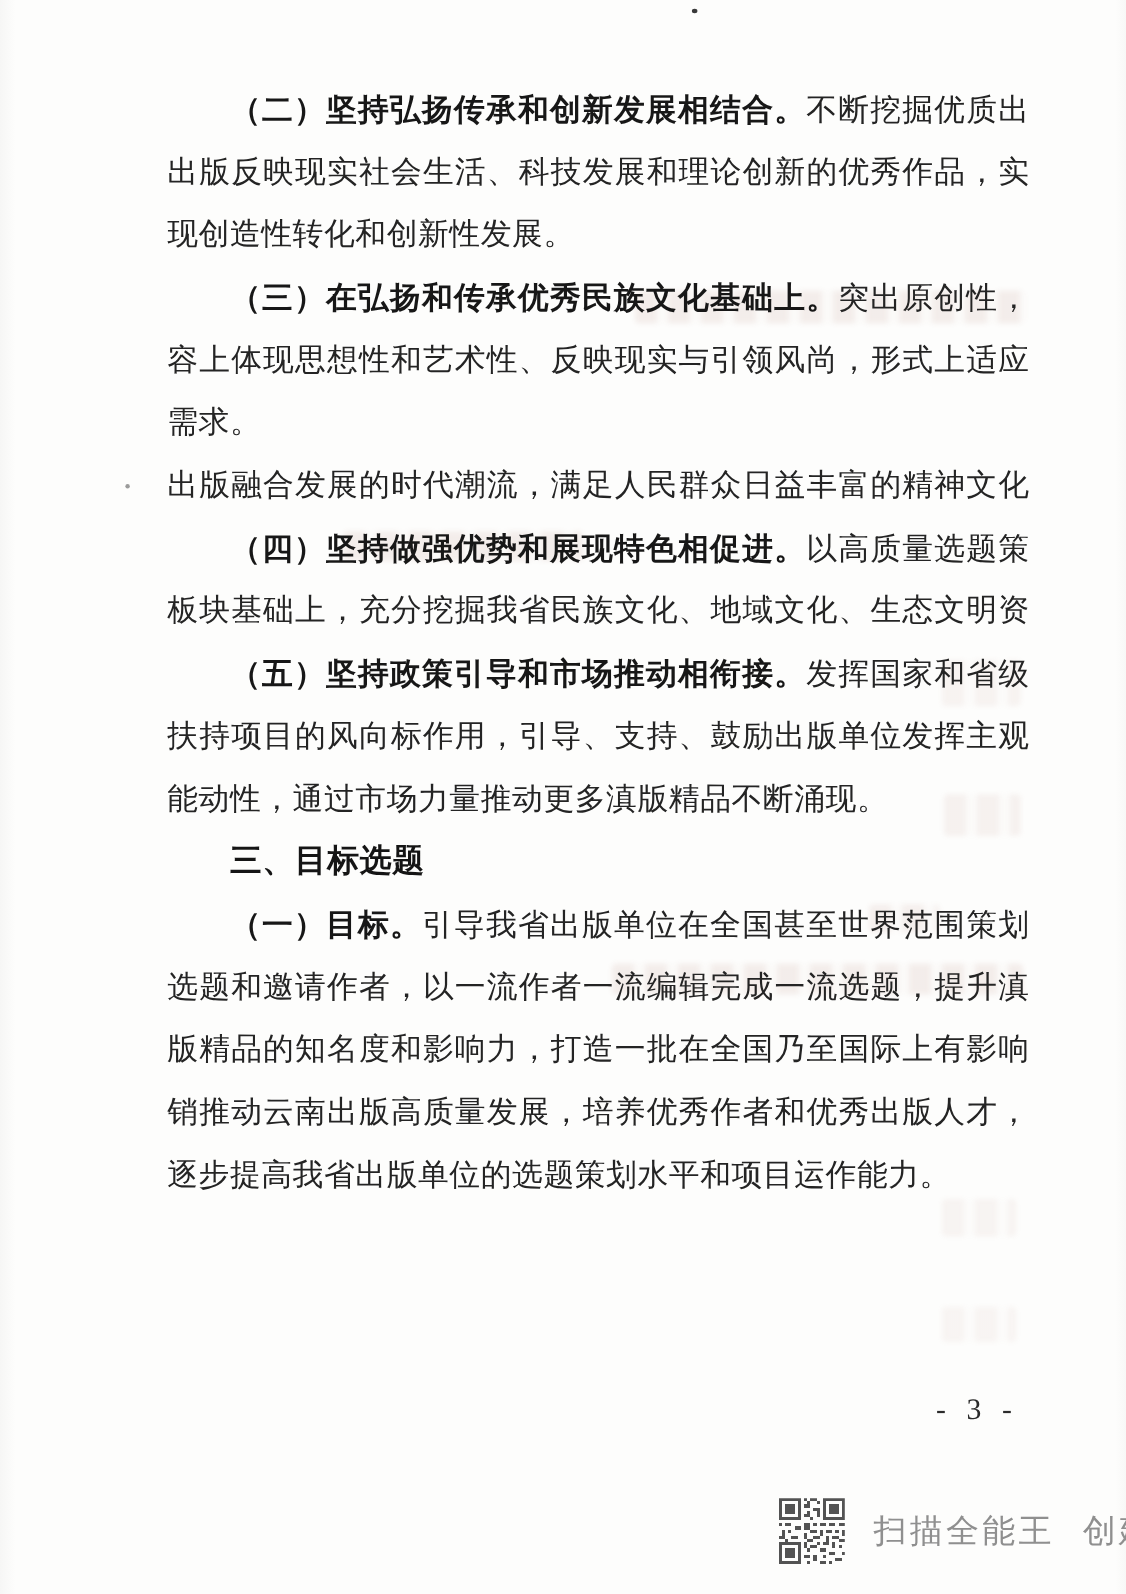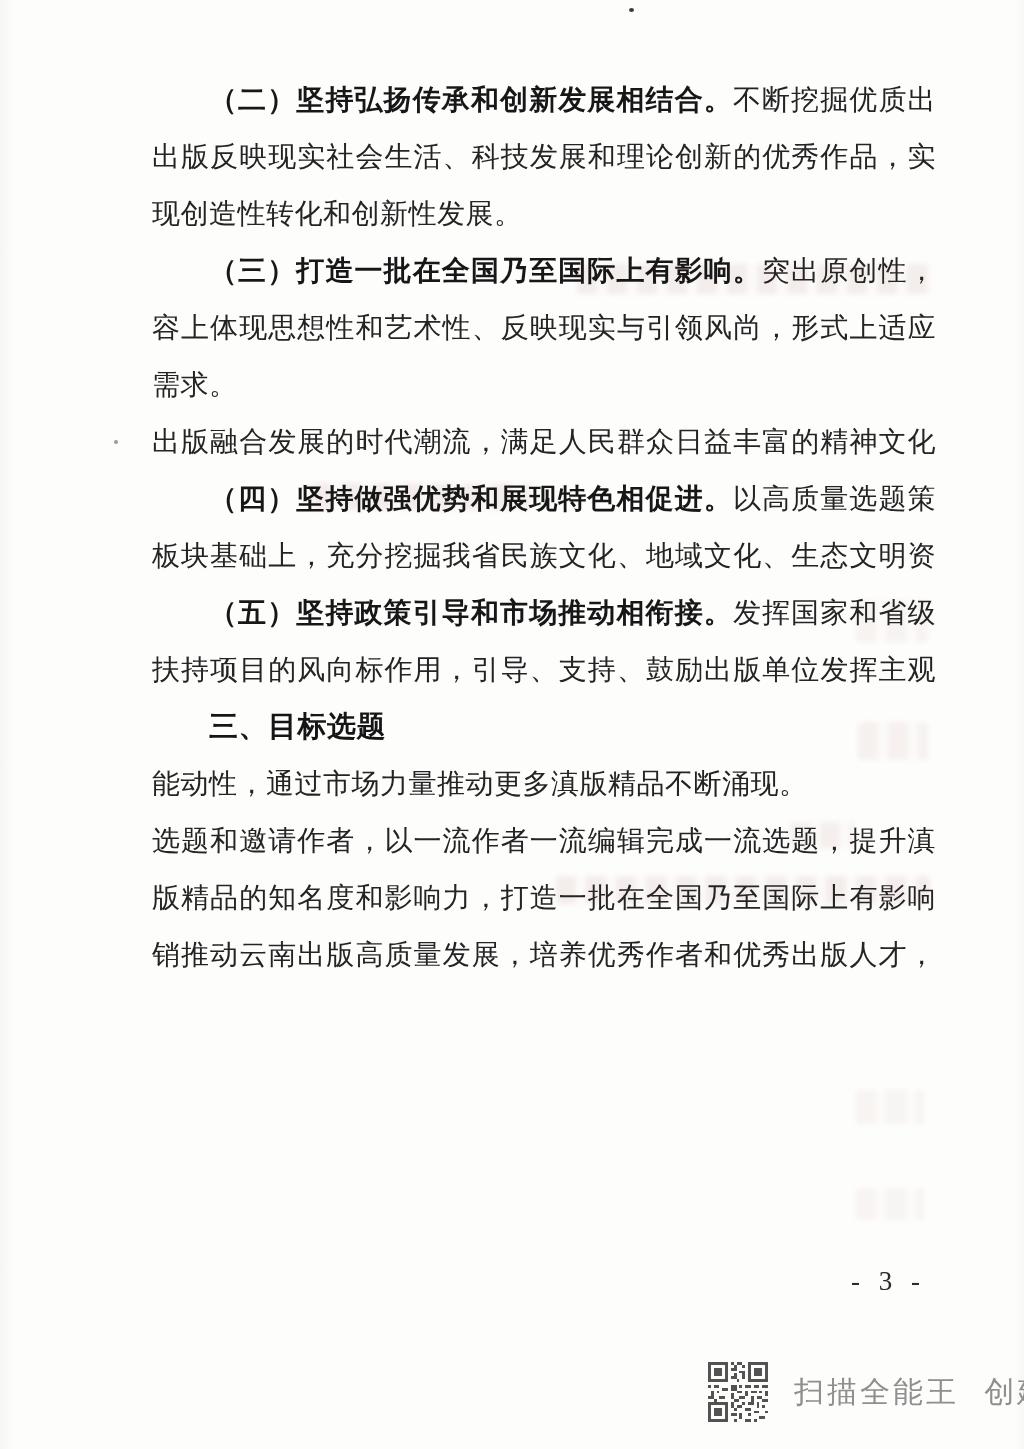--- a/index.html
+++ b/index.html
@@ -92,37 +92,39 @@
   <div class="bleed b5"></div>
   <div class="bleed b6"></div>
   <div class="bleed b7"></div>
   <div class="bleed b8"></div>
 
   <div class="doc">
     <div class="ln indent"><span class="lead">（二）坚持弘扬传承和创新发展相结合。</span><span>不断挖掘优质出</span></div>
     <div class="ln"><span>出版反映现实社会生活、科技发展和理论创新的优秀作品，实</span></div>
     <div class="ln short"><span>现创造性转化和创新性发展。</span></div>
 
-    <div class="ln indent"><span class="lead">（三）打造一批在全国乃至国际上有影响。</span><span>突出原创性，内</span></div>
+    <div class="ln indent"><span class="lead">（三）在弘扬和传承优秀民族文化基础上。</span><span>突出原创性，内</span></div>
     <div class="ln"><span>容上体现思想性和艺术性、反映现实与引领风尚，形式上适应</span></div>
     <div class="ln short"><span>需求。</span></div>
     <div class="ln"><span>出版融合发展的时代潮流，满足人民群众日益丰富的精神文化</span></div>
 
     <div class="ln indent"><span class="lead">（四）坚持做强优势和展现特色相促进。</span><span>以高质量选题策划</span></div>
     <div class="ln"><span>板块基础上，充分挖掘我省民族文化、地域文化、生态文明资</span></div>
 
     <div class="ln indent"><span class="lead">（五）坚持政策引导和市场推动相衔接。</span><span>发挥国家和省级</span></div>
     <div class="ln"><span>扶持项目的风向标作用，引导、支持、鼓励出版单位发挥主观</span></div>
+    <div class="ln short"><span>能动性，通过市场力量推动更多滇版精品不断涌现。</span></div>
+
     <div class="ln indent heading">三、目标选题</div>
 
-    <div class="ln short"><span>能动性，通过市场力量推动更多滇版精品不断涌现。</span></div>
-
+    <div class="ln indent"><span class="lead">（一）目标。</span><span>引导我省出版单位在全国甚至世界范围策划</span></div>
     <div class="ln"><span>选题和邀请作者，以一流作者一流编辑完成一流选题，提升滇</span></div>
     <div class="ln"><span>版精品的知名度和影响力，打造一批在全国乃至国际上有影响</span></div>
     <div class="ln"><span>销推动云南出版高质量发展，培养优秀作者和优秀出版人才，</span></div>
+    <div class="ln short"><span>逐步提高我省出版单位的选题策划水平和项目运作能力。</span></div>
   </div>
 
   <div class="page-number">- 3 -</div>
 
   <div class="footer">
     <svg class="qr" viewBox="0 0 21 21" xmlns="http://www.w3.org/2000/svg" shape-rendering="crispEdges">
       <g fill="#2e2e2e">
         <rect x="0" y="0" width="7" height="7"></rect>
           <rect x="14" y="0" width="7" height="7"></rect>
           <rect x="0" y="14" width="7" height="7"></rect>

